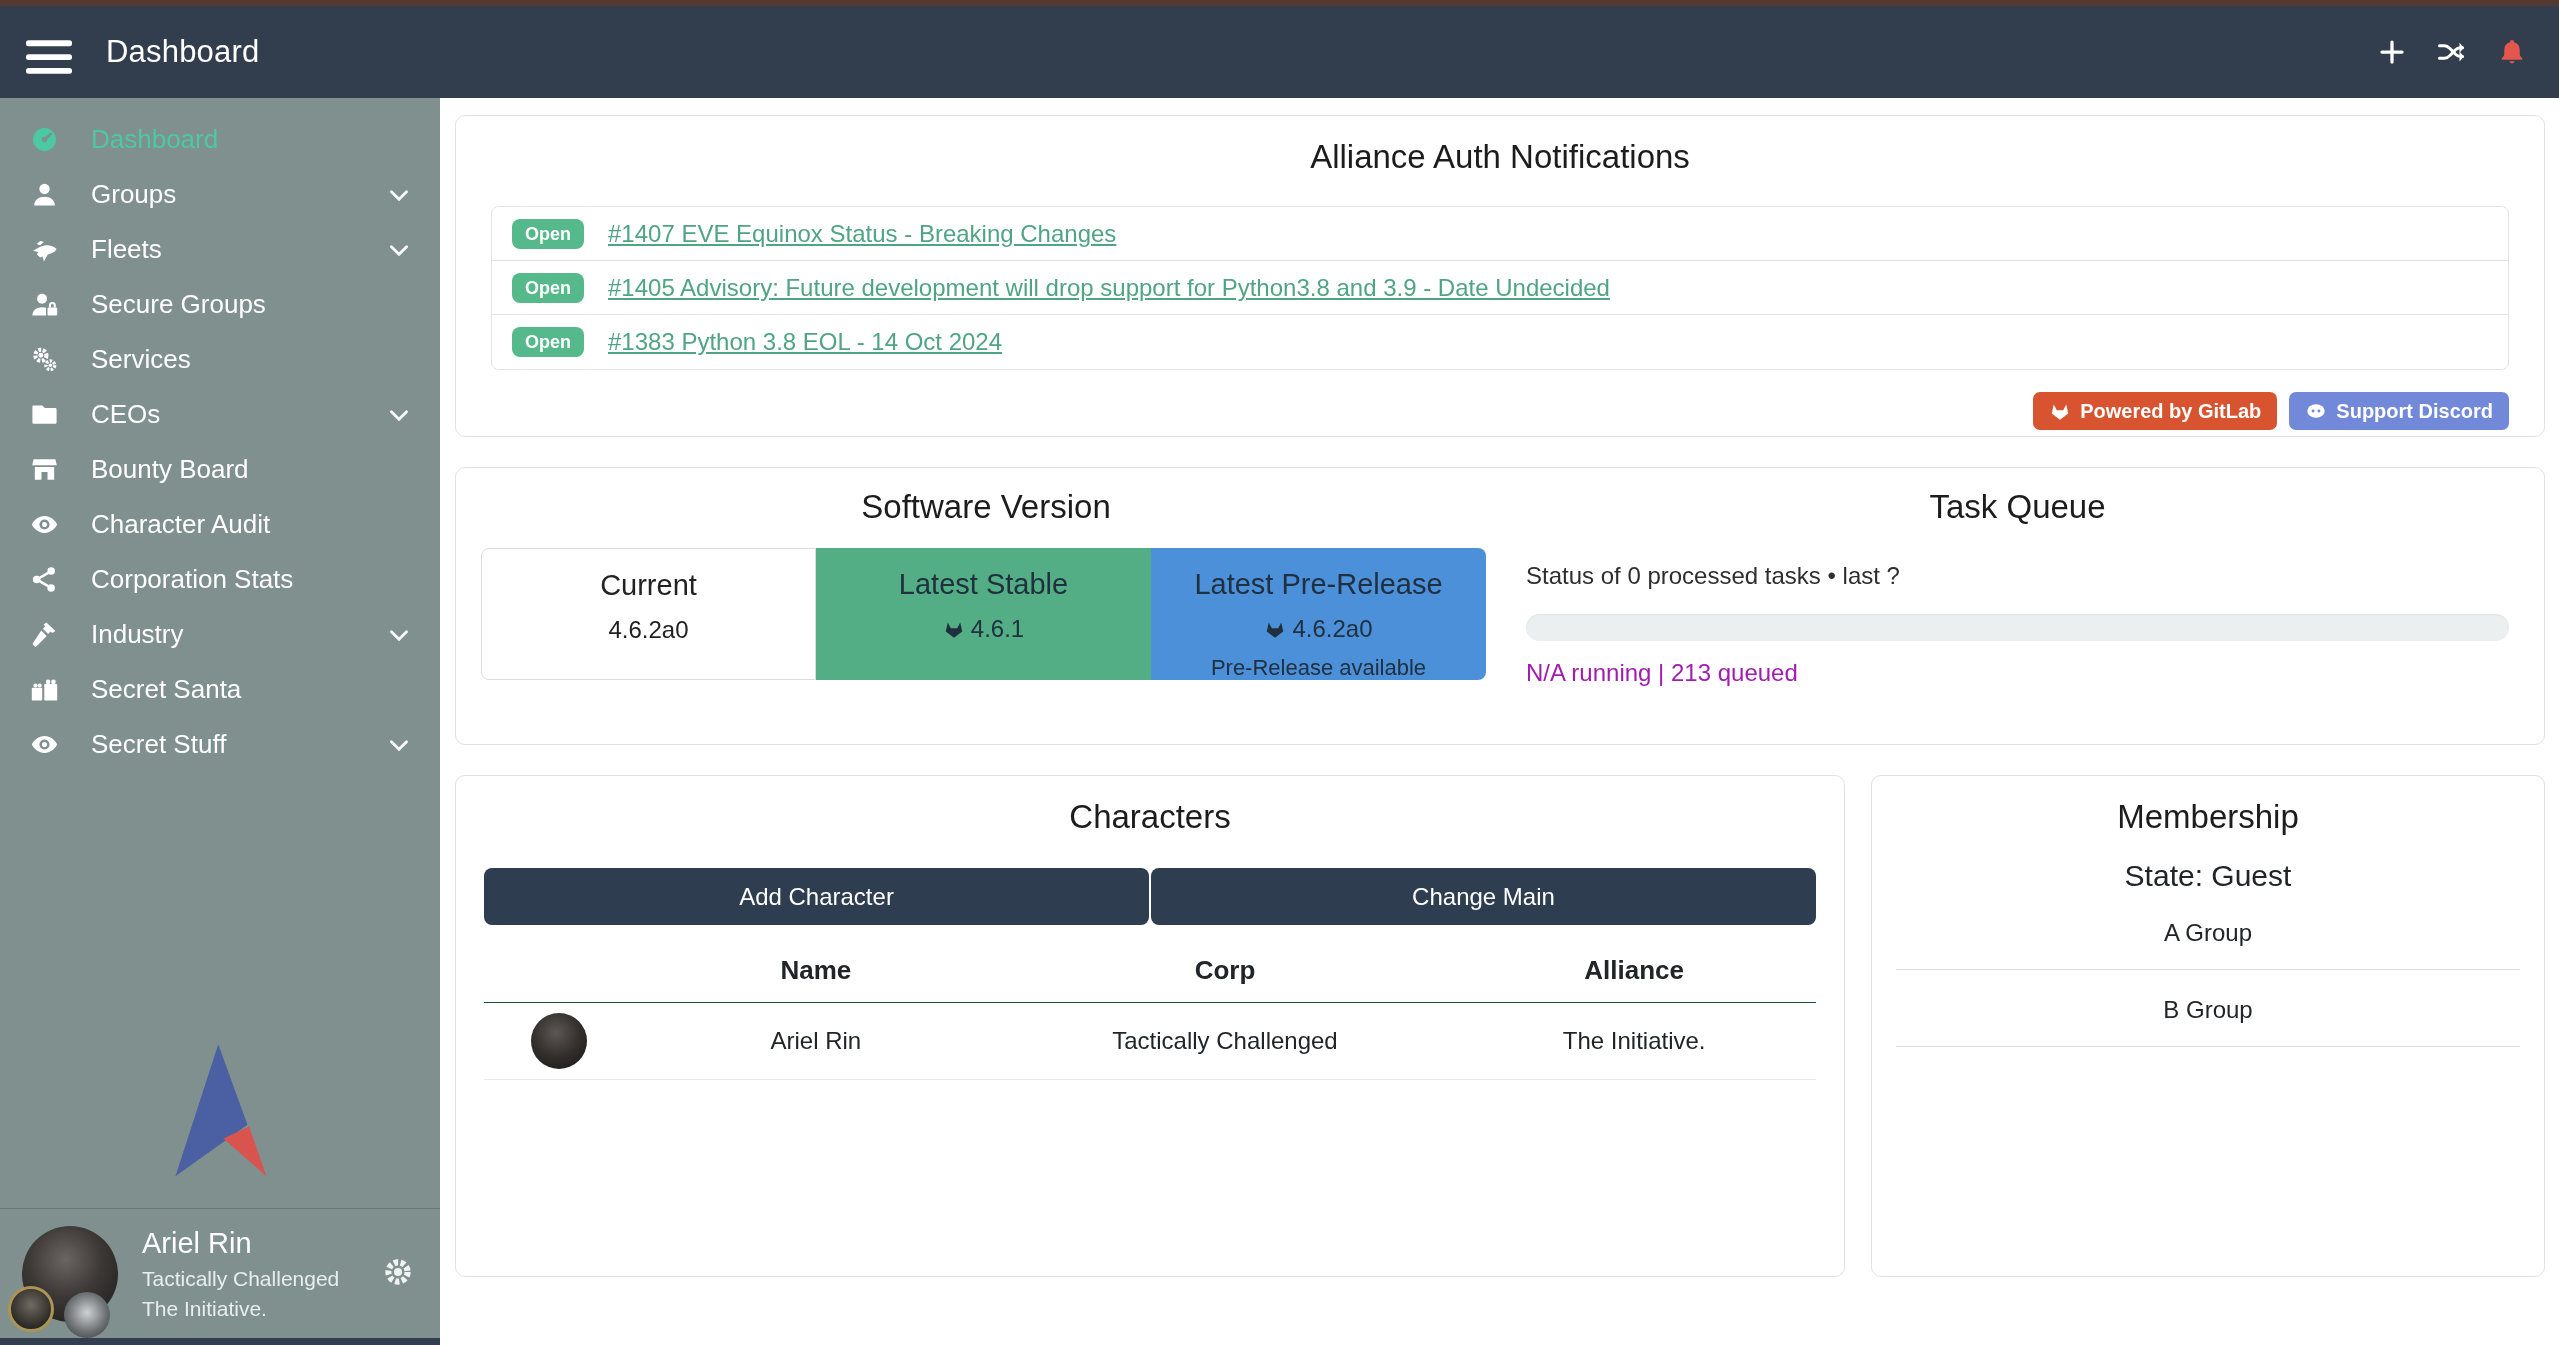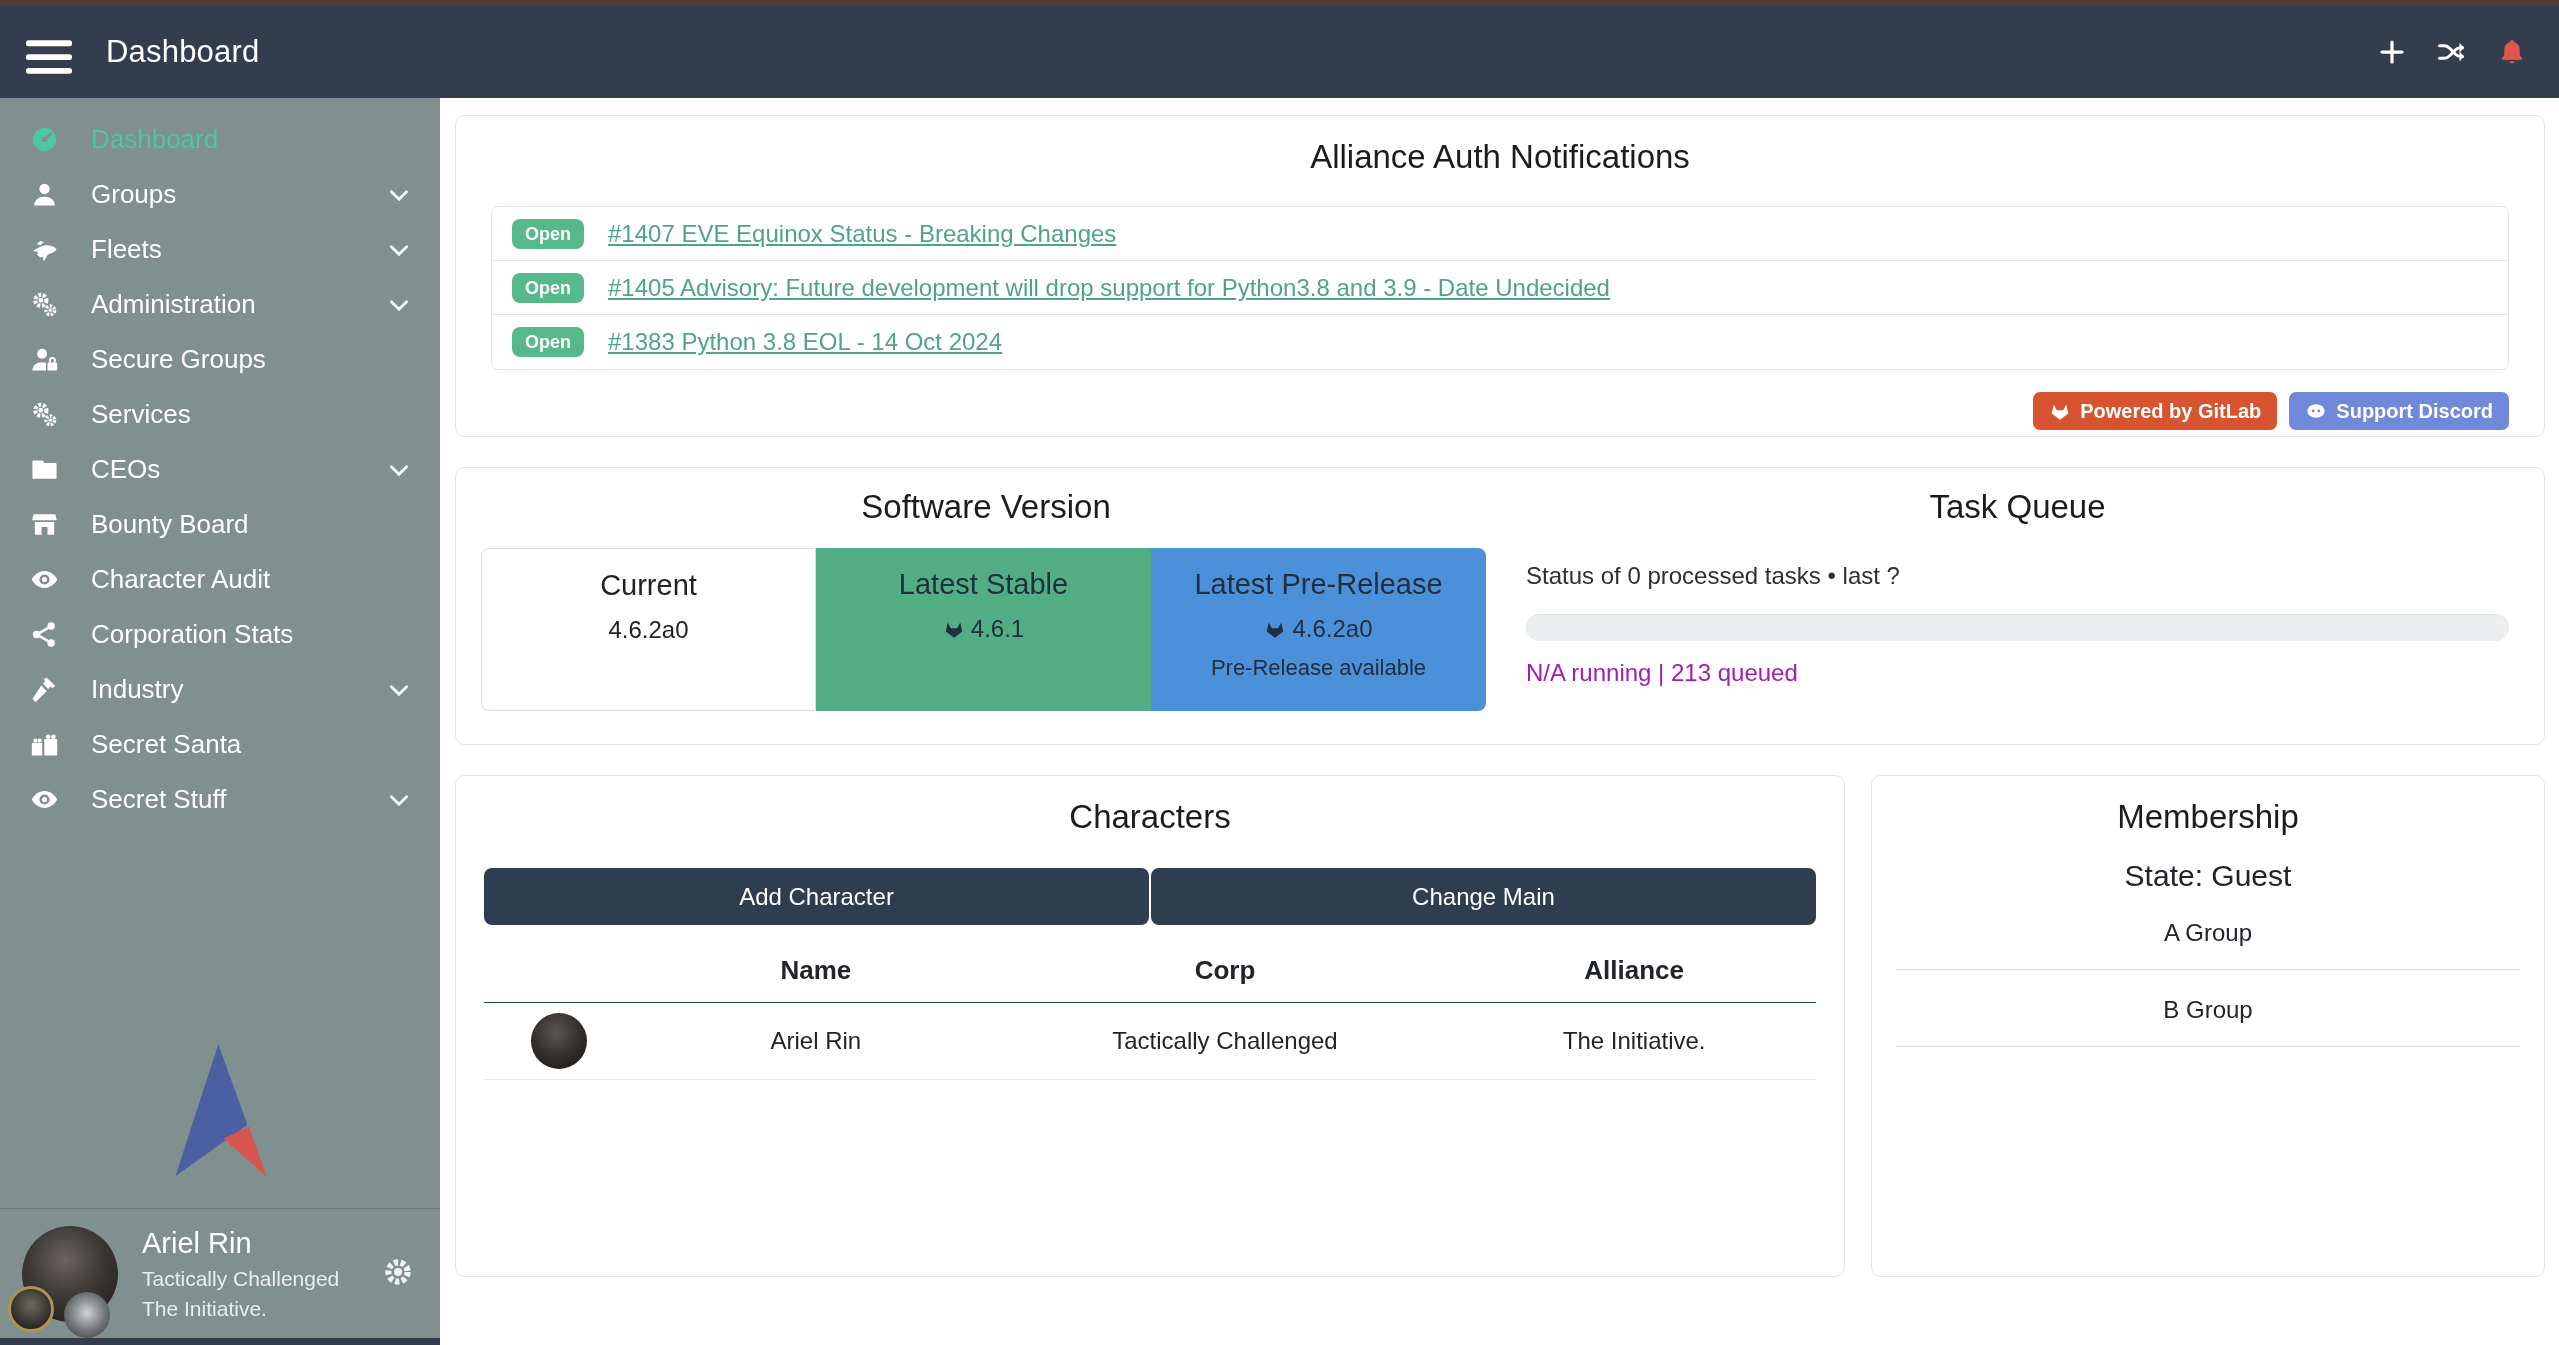--- a/index.html
+++ b/index.html
@@ -63,21 +63,21 @@
   .notif-footer{display:flex;justify-content:flex-end;gap:12px;margin-top:22px}
   .pill{display:inline-flex;align-items:center;gap:9px;border:none;cursor:pointer;color:#fff;
     font-size:20px;font-weight:bold;border-radius:7px;padding:8px 16px;line-height:1}
   .pill svg{width:22px;height:22px}
   .pill.gitlab{background:var(--gitlab_orange)}
   .pill.discord{background:var(--discord_blue)}
   
   .card.sv-tq{height:278px;padding:20px 25px;display:flex;margin-bottom:30px}
   .sv-col{width:1010px;flex:0 0 1010px}
   .tq-col{flex:1;margin-left:35px;padding-right:10px}
-  .version-table{display:flex;margin-top:22px;height:163px;border-radius:8px}
+  .version-table{display:flex;margin-top:22px;height:132px;border-radius:8px}
   .v-cell{width:335px;display:flex;flex-direction:column;align-items:center;padding-top:20px;color:#20303f}
   .v-cell .v-label{font-size:29px}
   .v-cell .v-ver{font-size:24px;margin-top:14px;display:flex;align-items:center;gap:6px}
   .v-cell .v-note{font-size:22px;margin-top:12px}
   .v-cell .v-ver svg{width:22px;height:22px}
   .v-cell.current{background:#fff;border:1px solid #ddd;border-radius:8px 0 0 8px;color:#222}
   .v-cell.stable{background:var(--stable_green)}
   .v-cell.pre{background:var(--prerelease_blue);border-radius:0 8px 8px 0}
   .tq-status{font-size:24px;color:#2e2e2e;margin-top:36px}
   .tq-bar{height:27px;background:#eceff0;border-radius:14px;margin-top:24px;box-shadow:inset 0 1px 2px rgba(0,0,0,.06)}
@@ -174,36 +174,20 @@
               </svg>
           </span>
           <span class="s-label">Fleets</span>
           <span class="chev">
             <svg viewBox="0 0 24 24" fill="none" stroke="currentColor" stroke-width="2.6" stroke-linecap="round">
                 <path d="M5 9l7 7 7-7"></path>
               </svg>
           </span>
         </div>
 
-        <div class="side-item">
-          <span class="s-ic">
-            <svg viewBox="0 0 24 24" fill="none">
-                <circle cx="9" cy="8.5" r="4.6" stroke="currentColor" stroke-width="3.4" stroke-dasharray="2.4 1.4"></circle>
-                <circle cx="9" cy="8.5" r="2" fill="currentColor"></circle>
-                <circle cx="16.8" cy="16.8" r="3.6" stroke="currentColor" stroke-width="2.8" stroke-dasharray="2 1.2"></circle>
-                <circle cx="16.8" cy="16.8" r="1.5" fill="currentColor"></circle>
-              </svg>
-          </span>
-          <span class="s-label">Administration</span>
-          <span class="chev">
-            <svg viewBox="0 0 24 24" fill="none" stroke="currentColor" stroke-width="2.6" stroke-linecap="round">
-                <path d="M5 9l7 7 7-7"></path>
-              </svg>
-          </span>
-        </div>
 
         <div class="side-item">
           <span class="s-ic">
             <svg viewBox="0 0 24 24" fill="currentColor">
                 <circle cx="10" cy="7.3" r="4.1"></circle>
                 <path d="M2 21c0-4.4 3.6-6.8 8-6.8 1.2 0 2.3.2 3.3.5V21z"></path>
                 <rect x="14.5" y="14.5" width="8" height="6.5" rx="1"></rect>
                 <path d="M16.5 14.5v-1.8a2 2 0 0 1 4 0v1.8" fill="none" stroke="currentColor" stroke-width="1.7"></path>
               </svg>
           </span>

